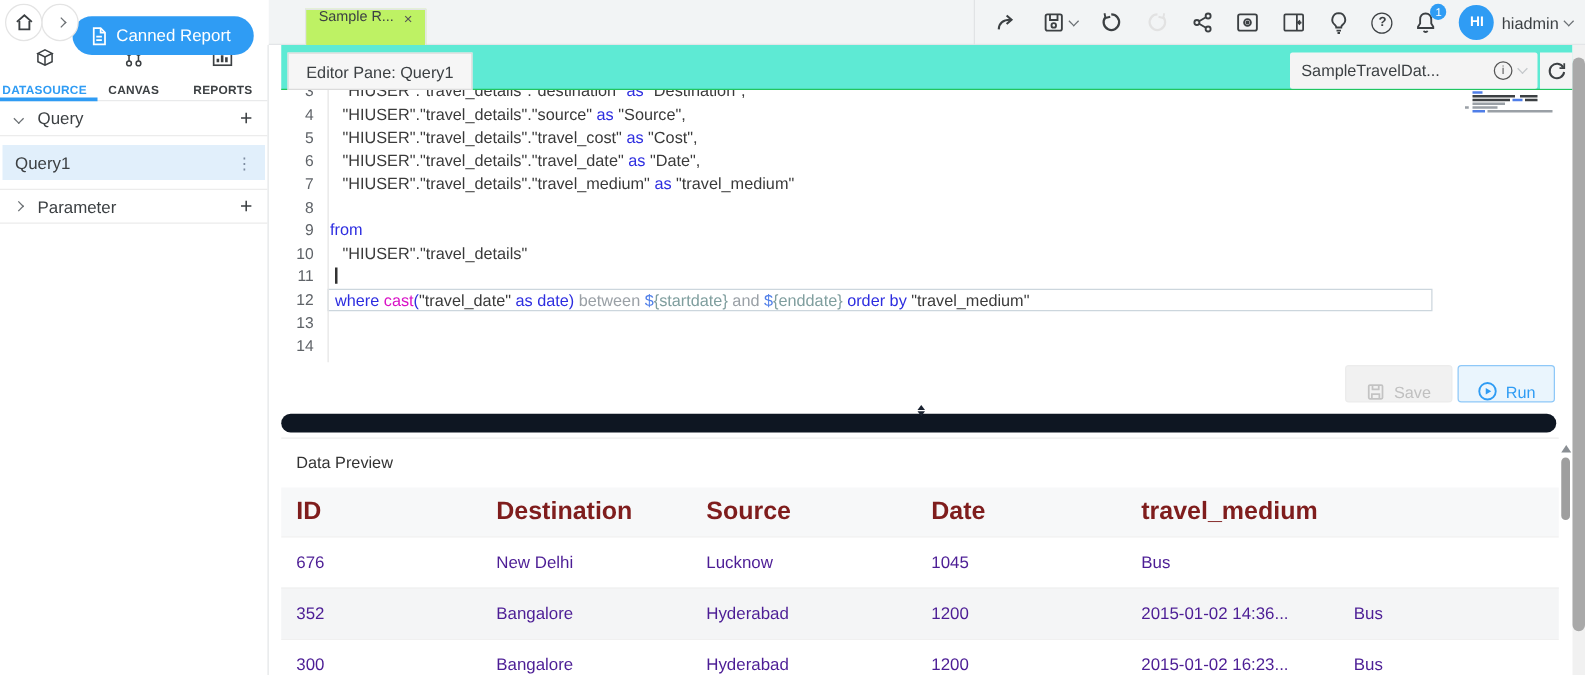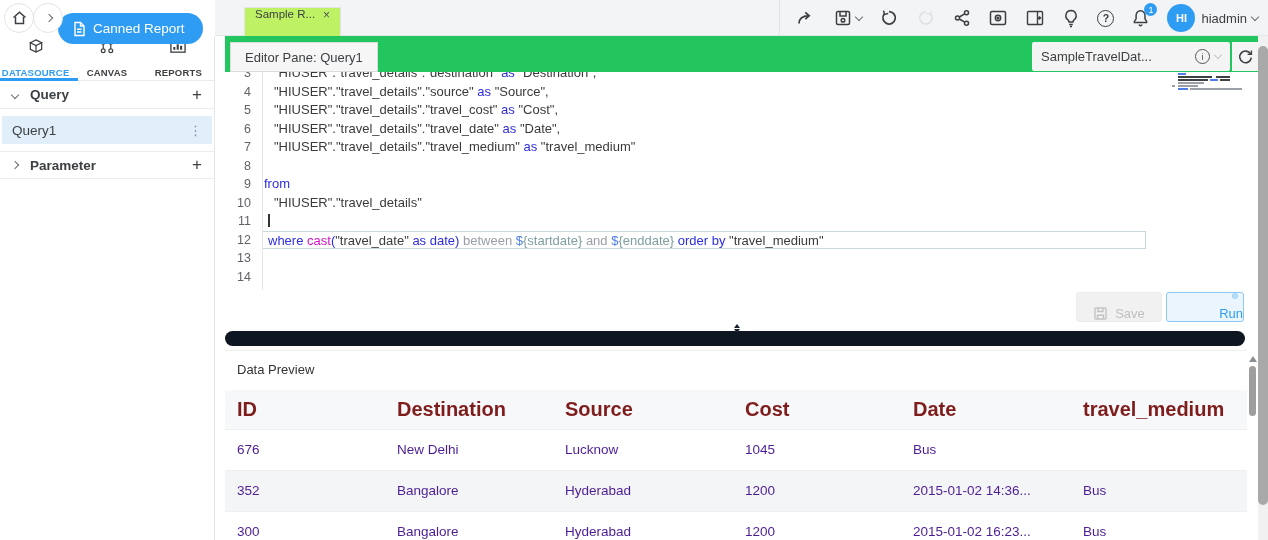--- a/index.html
+++ b/index.html
@@ -28,27 +28,27 @@
   .chev-light { border-color:#c3c7ca; }
 
   
   .sidebar { position:absolute; left:0; top:36px; width:215px; height:504px; background:#fff; border-right:1px solid #e4e6e8; }
   .side-tabs { position:relative; height:45px; border-bottom:1px solid #e9eaeb; display:flex; }
   .side-tab { flex:1; display:flex; flex-direction:column; align-items:center; justify-content:center; gap:12px; cursor:pointer; }
   .side-tab .lbl { font-size:9.5px; font-weight:bold; letter-spacing:.2px; color:#3c4043; }
   .side-tab.active .lbl { color:#2F9CF4; }
   .side-tab.active::after { content:""; position:absolute; left:0; bottom:-1px; width:78px; height:3px; background:#2F9CF4; }
   .tree-row { height:28px; display:flex; align-items:center; padding:0 12px; font-size:13.5px; color:#3c4043; border-bottom:1px solid #ececec; }
-  .tree-row .lbl { margin-left:12px; flex:1;font-weight:bold; }
+  .tree-row .lbl { margin-left:12px; flex:1; }
   .tree-row .plus { font-size:17px; font-weight:300; color:#3c4043; cursor:pointer; }
   .query-item { margin:7px 2px; height:28px; background:#e1effb; display:flex; align-items:center; padding:0 10px; font-size:13.5px; color:#3c4043; cursor:pointer; }
   .query-item .kebab { margin-left:auto; color:#7d8ca0; font-size:13px; }
 
   
-  .editor-head { position:absolute; left:225px; top:36px; width:1033px; height:36px; border-bottom:6px solid #22c55e; background:#22c55e; }
+  .editor-head { position:absolute; left:225px; top:36px; width:1033px; height:36px; border-bottom:1px solid #22c55e; background:#5eead4; }
   .pane-title { position:absolute; left:5px; top:6px; height:30px; background:#f6f6f6; border:1px solid #dbdbdb; display:flex; align-items:center; padding:0 14px; font-size:13px; color:#3c4043; }
   .ds-box { position:absolute; right:28px; top:6px; height:29px; width:198px; background:#f4f4f4; border-radius:2px; display:flex; align-items:center; padding:0 9px; font-size:13px; color:#3c4043; cursor:pointer; }
   .info-i { width:15px; height:15px; border:1.3px solid #555; border-radius:50%; font-size:9.5px; font-style:normal; display:flex; align-items:center; justify-content:center; margin-left:auto; color:#555; }
   .refresh-btn { position:absolute; right:0; top:6px; width:26px; height:29px; background:#f4f4f4; display:flex; align-items:center; justify-content:center; cursor:pointer; }
 
   .minimap { position:absolute; left:1172px; top:73px; width:72px; height:20px; }
   .minimap div { position:absolute; height:2px; }
 
   .code-wrap { position:absolute; left:225px; top:72px; width:1022px; height:218px; overflow:hidden; }
   .code-inner { margin-top:-8px; }
@@ -59,21 +59,21 @@
   .code-line.ind .lt { padding-left:12px; }
   .code-line.ni .lt { padding-left:2px; }
   .code-line.sel .lt { border:1px solid #ccd6dd; width:884px; flex:none; padding-left:5px; height:18.5px; }
   .tk-kw { color:#2d2de0; } .tk-fn { color:#d911c6; } .tk-id { color:#3a3a3a; }
   .tk-op { color:#9aa0a6; } .tk-dol { color:#4f7ee8; } .tk-par { color:#7f9e9e; }
   .caret { display:inline-block; width:1.5px; height:13px; background:#333; vertical-align:middle; margin-top:-2px; }
 
   .btn-row { position:absolute; top:292px; right:24px; display:flex; gap:4px; }
   .btn { height:30px; border-radius:3px; display:flex; align-items:flex-end; justify-content:center; gap:7px; font-size:13px; cursor:pointer; }
   .btn-save { width:86px; background:#f1f1f1; border:1px solid #ececec; color:#c0c0c0; }
-  .btn-run { width:78px; background:#eaf5fd; border:1px solid #8ec8f8; color:#2F9CF4;flex-direction:column; }
+  .btn-run { width:78px; background:#eaf5fd; border:1px solid #8ec8f8; color:#2F9CF4; }
 
   
   .splitter { position:absolute; left:225px; top:331px; width:1020px; height:15px; background:#0e1622; border-radius:8px; }
   .split-handle { position:absolute; left:508px; top:-7px; width:8px; height:8px; }
   .split-handle::before { content:""; position:absolute; left:1px; top:0; border-left:3px solid transparent; border-right:3px solid transparent; border-bottom:4px solid #1a2230; }
   .split-handle::after { content:""; position:absolute; left:1px; top:5px; border-left:3px solid transparent; border-right:3px solid transparent; border-top:4px solid #1a2230; }
 
   
   .preview { position:absolute; left:225px; top:350px; width:1022px; height:190px; border-top:1px solid #eee; background:#fff; }
   .preview-title { position:absolute; left:12px; top:11px; font-size:13px; font-weight:500; color:#333; }
@@ -362,21 +362,20 @@
     <div class="split-handle"></div>
   </div>
 
   <div class="preview">
     <div class="preview-title">Data Preview</div>
     <div class="grid" id="preview-grid">
         <div class="grid-row thead">
           <div class="cell">ID</div>
           <div class="cell">Destination</div>
           <div class="cell">Source</div>
-          <div class="cell">Cost</div>
           <div class="cell">Date</div>
           <div class="cell">travel_medium</div>
         </div>
         <div class="grid-row body">
           <div class="cell">676</div>
           <div class="cell">New Delhi</div>
           <div class="cell">Lucknow</div>
           <div class="cell">1045</div>
           <div class="cell">Bus</div>
         </div>

